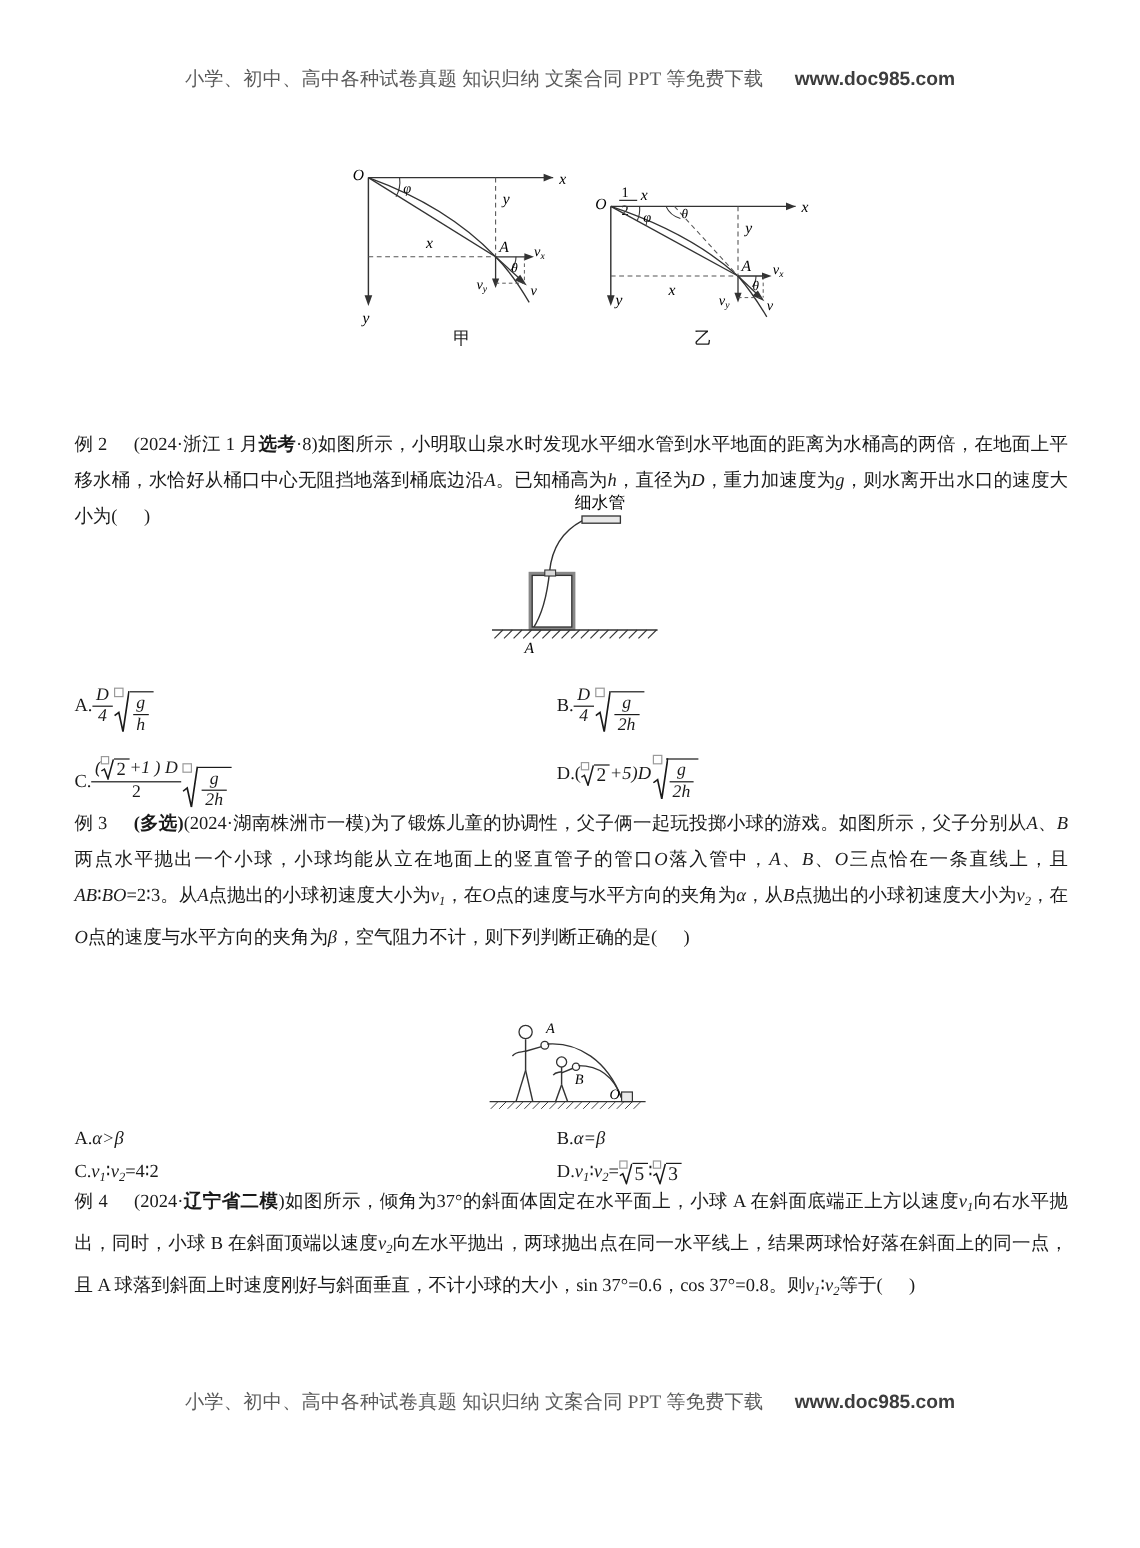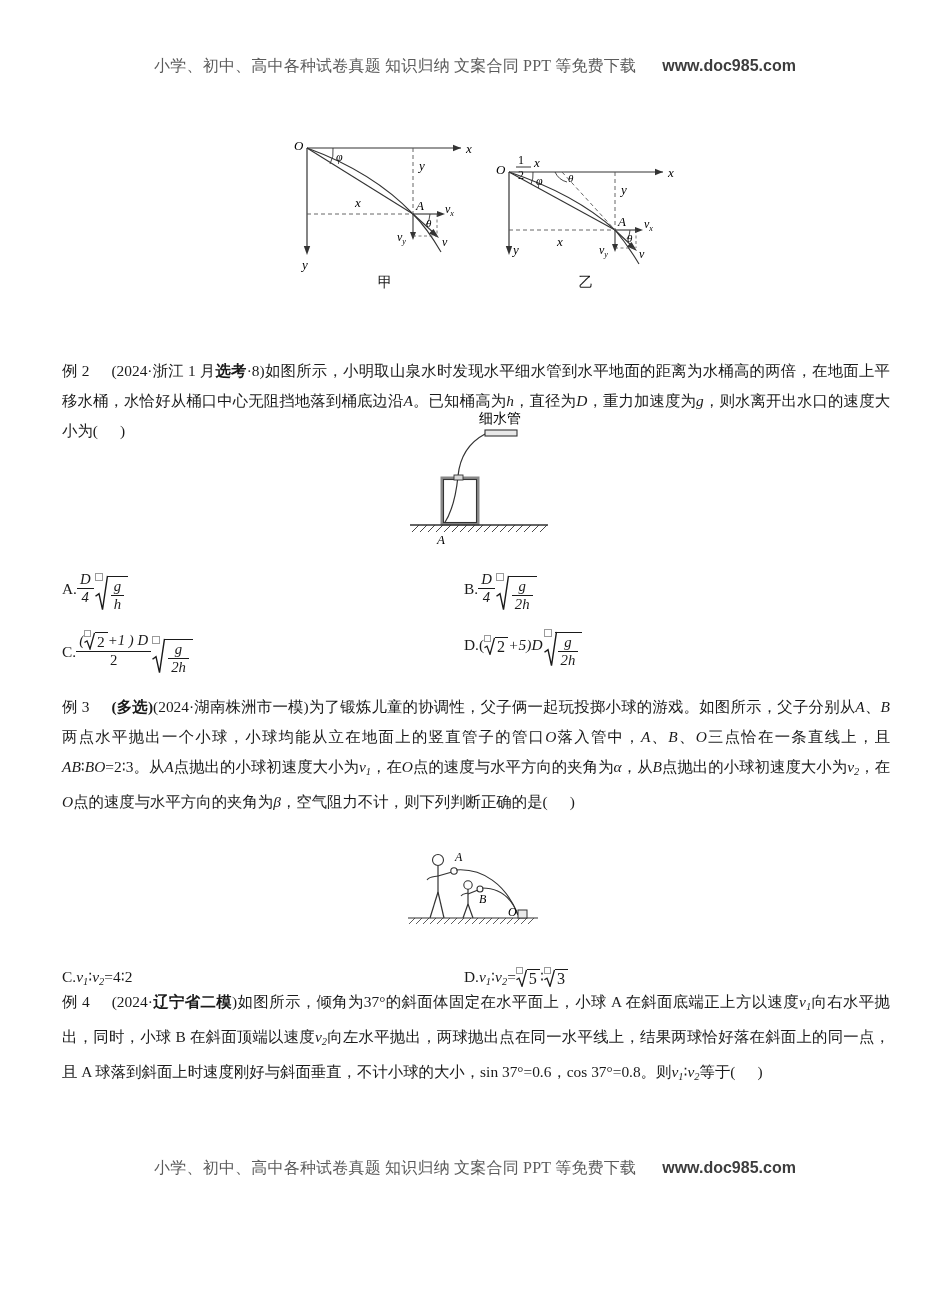--- a/index.html
+++ b/index.html
@@ -358,21 +358,21 @@
               <polyline points="0.5,13 3,11 6,21 10.5,1" fill="none" stroke="#1a1a1a" stroke-width="1.3"></polyline>
             </svg>
           </span><span class="radbox"></span><span class="radbody">2</span></span><span class="it">+5)D</span><span class="rad radtight"><span class="radsign">
             <svg viewBox="0 0 13 40" preserveAspectRatio="none">
               <polyline points="0.5,24 4,21 7.5,39 12.5,1" fill="none" stroke="#1a1a1a" stroke-width="1.4"></polyline>
             </svg>
           </span><span class="radbox"></span><span class="radbody"><span class="frac"><span class="num">g</span><span class="den">2h</span></span></span></span>
     </div>
   </div>
 
-  <div class="qblock" style="top:692px;">
+  <div class="qblock" style="top:672px;">
     <span>例 3</span><span class="gap"></span><span class="bold">(多选)</span><span>(2024·湖南株洲市一模)</span><span>为了锻炼儿童的协调性，父子俩一起玩投掷小球的游戏。如图所示，</span><span>父子分别从</span><span class="it">A</span><span>、</span><span class="it">B</span><span>两点水平抛出一个小球，小球均能从立在地面上的竖直管子的管口</span><span class="it">O</span><span>落入管中，</span><span class="it">A</span><span>、</span><span class="it">B</span><span>、</span><span class="it">O</span><span>三点恰在一条直线上，且</span><span class="it">AB</span>∶<span class="it">BO</span><span>=2∶3。从</span><span class="it">A</span><span>点抛出的小球初速度大小为</span><span class="it">v</span><span class="sub">1</span><span>，在</span><span class="it">O</span><span>点的速度与</span><span>水平方向的夹角为</span><span class="it">α</span><span>，从</span><span class="it">B</span><span>点抛出的小球初速度大小为</span><span class="it">v</span><span class="sub">2</span><span>，在</span><span class="it">O</span><span>点的速度与水平方向的夹角为</span><span class="it">β</span><span>，空气</span><span>阻力不计，则下列判断正确的是(</span><span class="gap"></span><span>)</span>
   </div>
 
   <div class="figure" style="left:382px; top:846px; width:215px; height:92px;">
     <svg width="215" height="92" viewBox="0 0 215 92">
 
       <line x1="26" y1="72" x2="156" y2="72" stroke="#333" stroke-width="1.2"></line>
       <g stroke="#333" stroke-width="0.8">
         <line x1="27" y1="78" x2="33" y2="72"></line>
         <line x1="34" y1="78" x2="40" y2="72"></line>
@@ -415,20 +415,28 @@
       <path d="M100,42 C116,42 129,50 136,69" fill="none" stroke="#333" stroke-width="1.1"></path>
 
       <rect x="136" y="64" width="9" height="8" fill="#eaeaea" stroke="#333" stroke-width="1"></rect>
 
       <text x="73" y="15" font-size="12" font-style="italic">A</text>
       <text x="97" y="57" font-size="12" font-style="italic">B</text>
       <text x="126" y="70" font-size="12" font-style="italic">O</text>
     </svg>
   </div>
 
+  <div class="optrow" style="top:941px; height:26px;">
+    <div class="opt opt-a">
+      <span>A.</span><span class="it">α&gt;β</span>
+    </div>
+    <div class="opt opt-b">
+      <span>B.</span><span class="it">α=β</span>
+    </div>
+  </div>
 
   <div class="optrow" style="top:969px; height:26px;">
     <div class="opt opt-a">
       <span>C.</span><span class="it">v</span><span class="sub">1</span><span>∶</span><span class="it">v</span><span class="sub">2</span><span>=4∶2</span>
     </div>
     <div class="opt opt-b">
       <span>D.</span><span class="it">v</span><span class="sub">1</span><span>∶</span><span class="it">v</span><span class="sub">2</span>=<span class="rad-inline"><span class="radsign">
             <svg viewBox="0 0 11 22" preserveAspectRatio="none">
               <polyline points="0.5,13 3,11 6,21 10.5,1" fill="none" stroke="#1a1a1a" stroke-width="1.3"></polyline>
             </svg>

